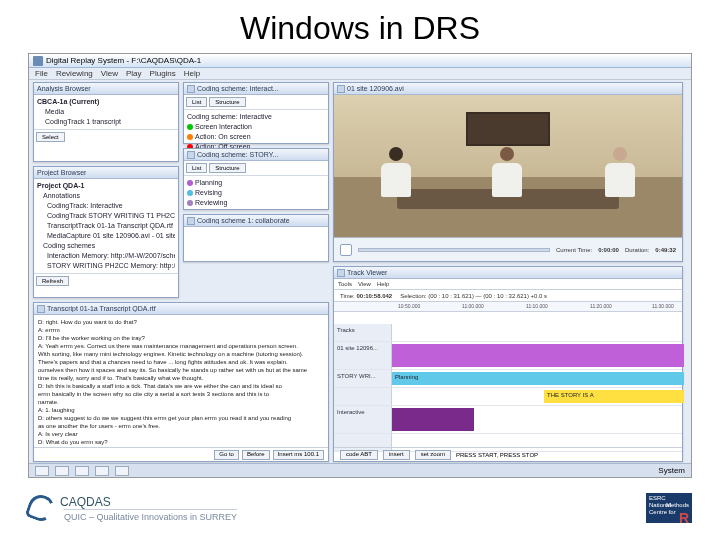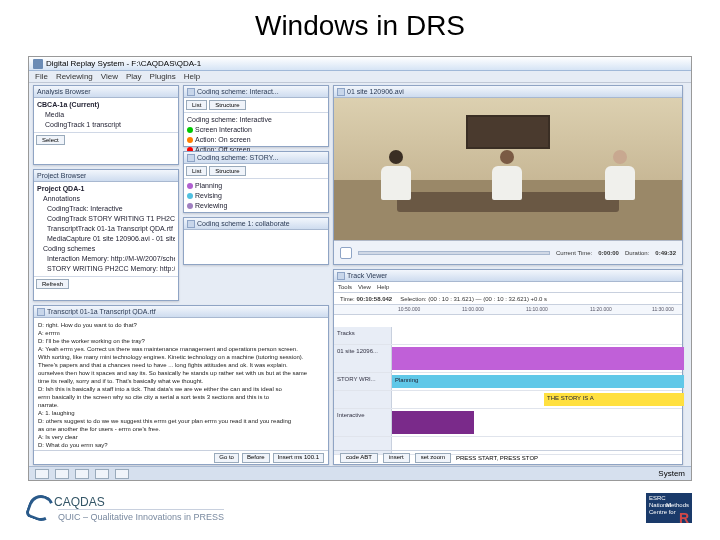--- a/index.html
+++ b/index.html
@@ -1,18 +1,18 @@
 <!DOCTYPE html>
 <html><head>
 <meta charset="utf-8">
 <style>
 *{box-sizing:border-box;margin:0;padding:0;font-family:Tahoma,Arial,sans-serif}
 body{width:720px;height:540px;background:#fff;position:relative;overflow:hidden}
-.slide-title{font-size:28px;font-weight:400;text-align:center;padding:10px 0 6px;color:#000}
-.app-frame{margin:8px 28px;height:425px;border:1px solid #999;background:#e6ecf5;position:relative;font-size:8px}
+.slide-title{font-size:32px;font-weight:400;text-align:center;padding:10px 0 6px;color:#000}
+.app-frame{margin:0 28px;height:425px;border:1px solid #999;background:#e6ecf5;position:relative;font-size:8px}
 .titlebar{height:14px;background:linear-gradient(#fff,#d6e4f5);border-bottom:1px solid #a0b8d8;display:flex;align-items:center;padding:0 4px;gap:3px}
 .titlebar .ico{width:10px;height:10px;background:#6a8bb5;border-radius:1px}
 .menubar{height:12px;border-bottom:1px solid #c0c8d6;display:flex;gap:8px;padding:0 6px;align-items:center;color:#333}
 .workspace{position:absolute;top:26px;left:0;right:0;bottom:14px}
 .statusbar{position:absolute;bottom:0;left:0;right:0;height:14px;background:#d6e0ee;border-top:1px solid #a8b8d0;display:flex;align-items:center;gap:6px;padding:0 6px}
 .statusbar .btn{width:14px;height:10px;background:#f0f4fa;border:1px solid #9ab}
 .pane{position:absolute;background:#fff;border:1px solid #8fa4c4;box-shadow:0 1px 2px rgba(0,0,0,.15)}
 .pane-hd{height:12px;background:linear-gradient(#f2f6fc,#cedcef);border-bottom:1px solid #a8b8d0;display:flex;align-items:center;padding:0 3px;gap:2px}
 .pane-hd .sq{width:8px;height:8px;background:#c8d6ea;border:1px solid #8ea4c6}
 .pane-hd .ttl{color:#2a3a55;font-size:7px;white-space:nowrap;overflow:hidden}
@@ -64,21 +64,21 @@
 #timeline .tracks{position:absolute;top:57px;left:0;right:0;bottom:14px;background:#fff}
 .trk-row{position:relative;height:18px;border-bottom:1px solid #e0e4ec}
 .trk-lbl{position:absolute;left:0;top:0;bottom:0;width:58px;background:#e8edf6;border-right:1px solid #c8d0de;font-size:6px;padding:3px 3px;color:#334;overflow:hidden}
 .trk-bar{position:absolute;top:2px;bottom:2px}
 .trk-big{height:28px}
 #timeline .tlfoot{position:absolute;left:0;right:0;bottom:0;height:14px;border-top:1px solid #c8d0de;display:flex;align-items:center;gap:5px;padding:0 6px;font-size:6px}
 #timeline .tlfoot .b{height:10px;padding:0 5px;background:#f0f4fa;border:1px solid #9ab}
 
 
 .footer{position:absolute;left:28px;right:28px;bottom:12px;height:40px;display:flex;align-items:center;gap:8px}
-.logo-caqdas{display:flex;align-items:center;}
+.logo-caqdas{display:flex;align-items:center;gap:6px}
 .logo-caqdas .mark{width:26px;height:26px;border:3px solid #2a5a8a;border-radius:50% 50% 50% 6px;border-right-color:transparent;transform:rotate(20deg)}
 .logo-caqdas .txt{font-size:12px;color:#356;font-weight:400}
 .quic{font-size:9px;color:#7a8aa0;margin-left:4px;border-top:1px solid #c8d0de;padding-top:2px}
 .spacer{flex:1}
 .logo-surrey{display:flex;align-items:center;gap:4px;font-size:9px;color:#2a4a7a}
 .logo-surrey .stag{width:18px;height:18px;background:#c9a43a;border-radius:2px}
 .logo-rm{width:46px;height:30px;background:#1a3a6a;color:#fff;font-size:6px;padding:2px 3px;line-height:7px;position:relative}
 .logo-rm .r{position:absolute;right:3px;bottom:1px;font-size:14px;font-weight:bold;color:#d04848}
 </style>
 </head>
@@ -329,21 +329,21 @@
     <div style="flex:1"></div>
     <span>System</span>
   </div>
 </div>
 
 <div class="footer">
   <div class="logo-caqdas">
     <div class="mark"></div>
     <div>
       <div class="txt">CAQDAS</div>
-      <div class="quic">QUIC – Qualitative Innovations in PRESS</div>
+      <div class="quic">QUIC – Qualitative Innovations in SURREY</div>
     </div>
   </div>
   <div class="spacer"></div>
   <div class="logo-rm">
     <span>ESRC National Centre for</span>
     <div class="r">R</div>
     <div style="position:absolute;right:3px;bottom:14px;font-size:6px">Methods</div>
   </div>
 </div>
 

